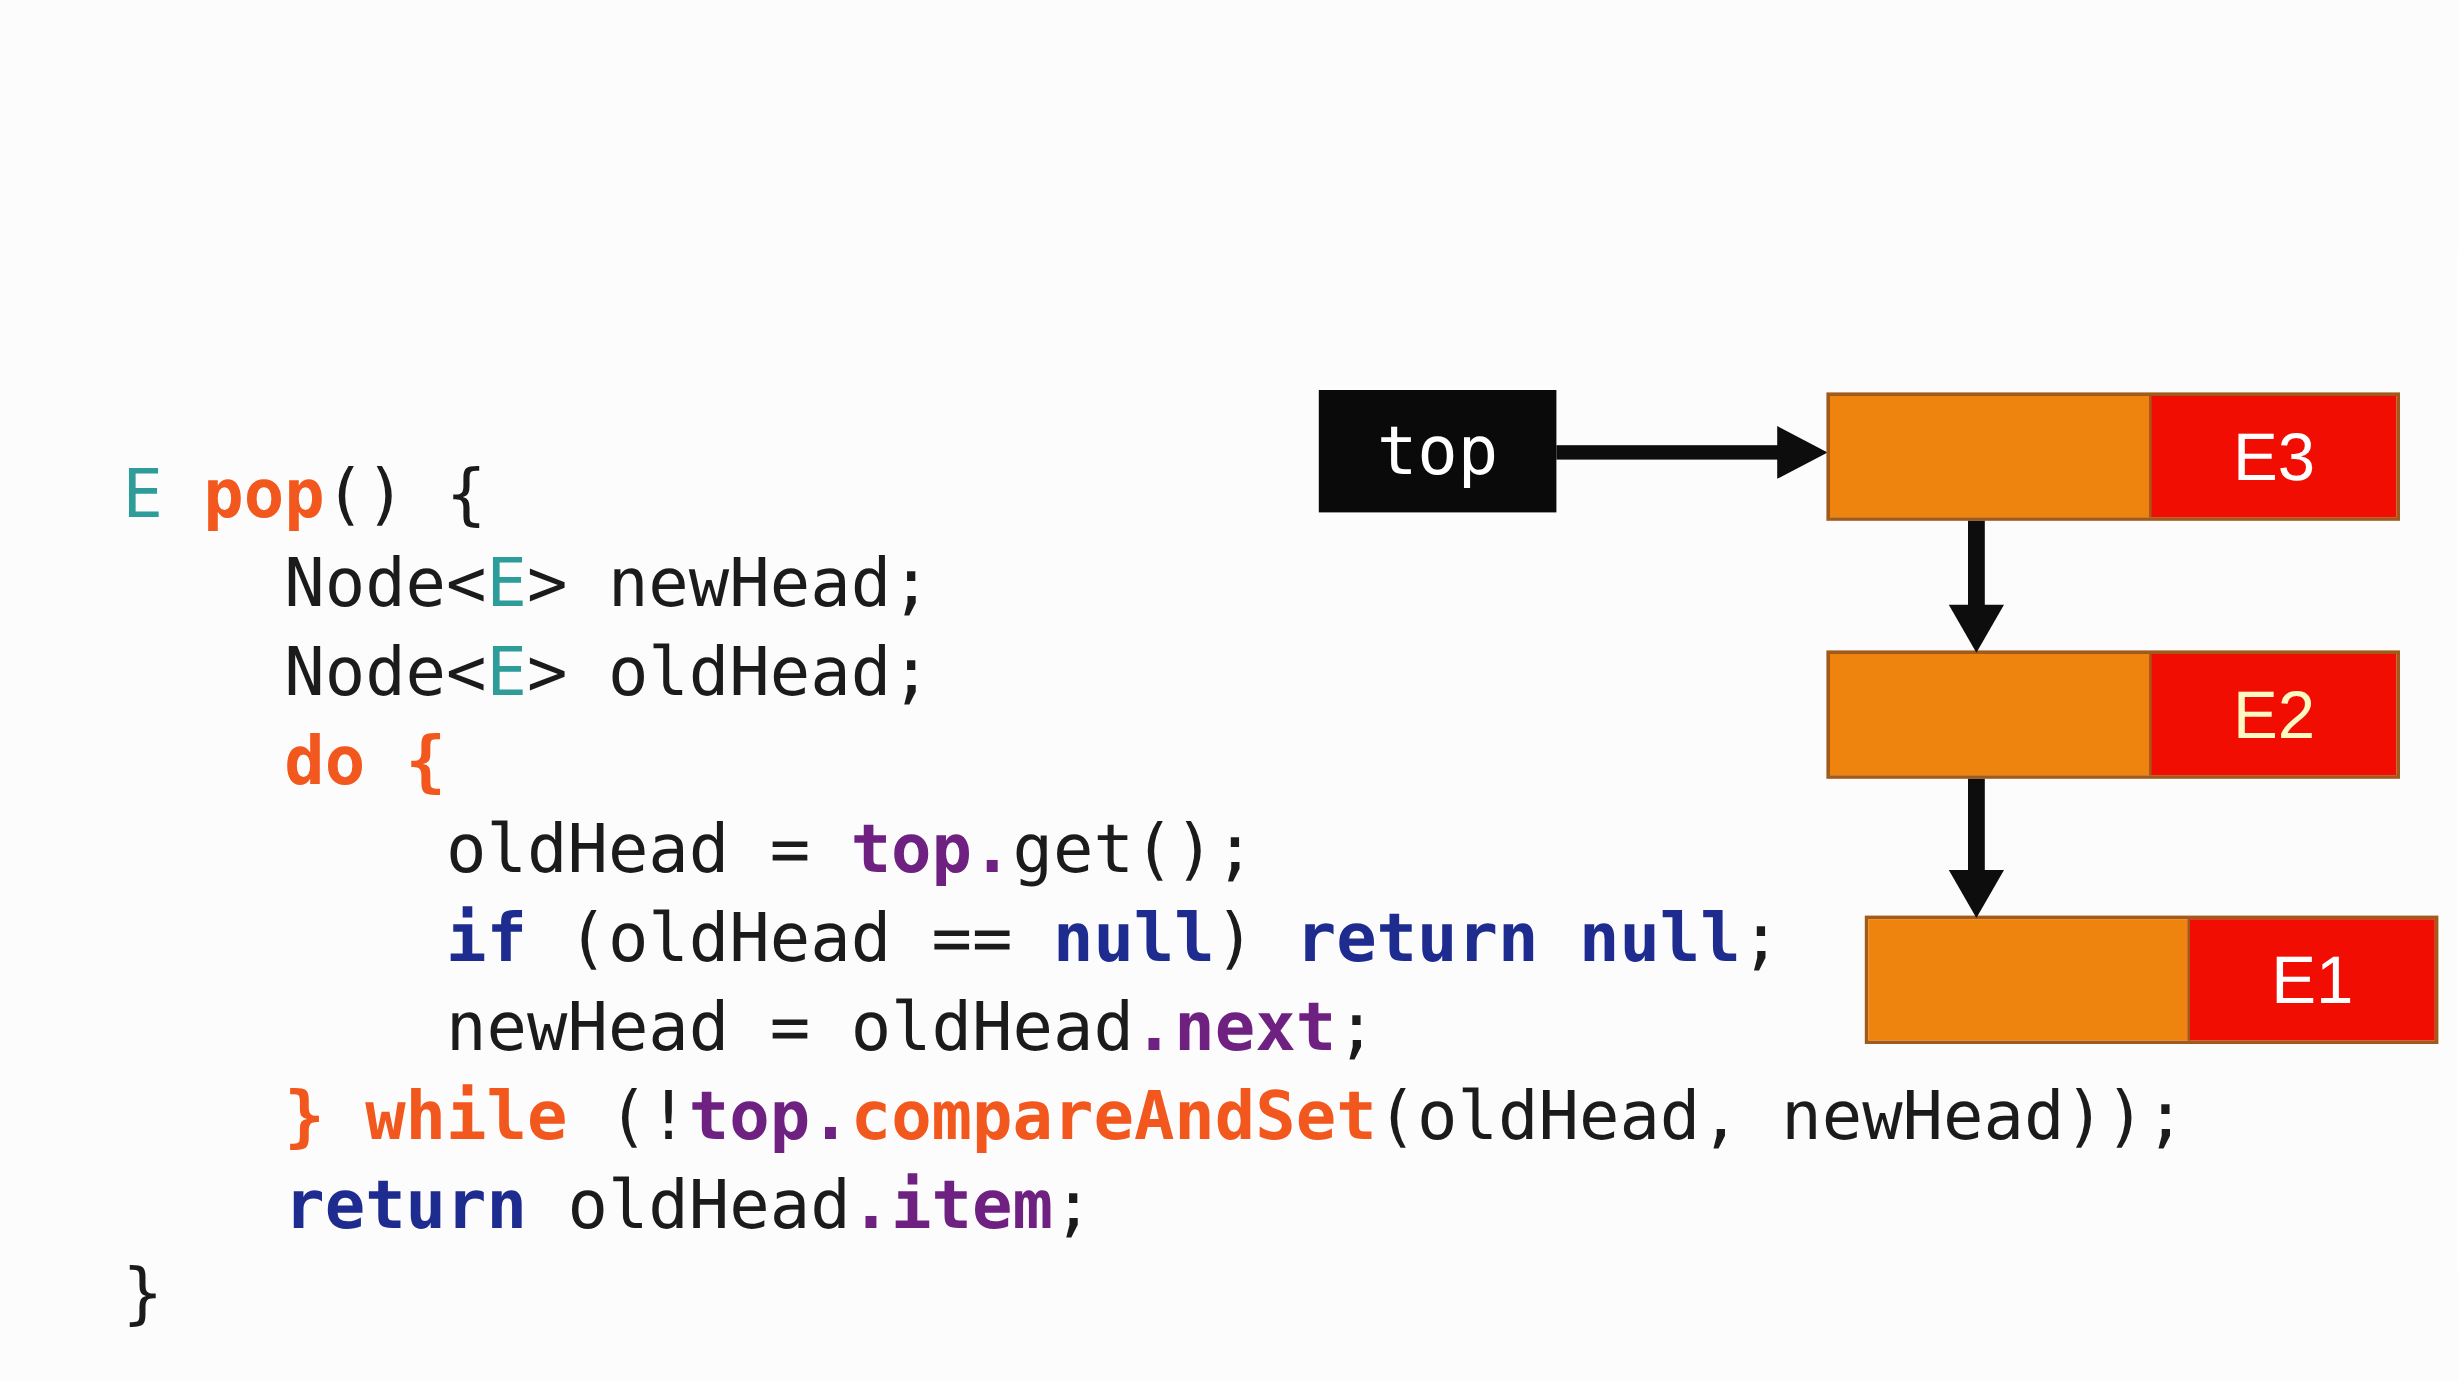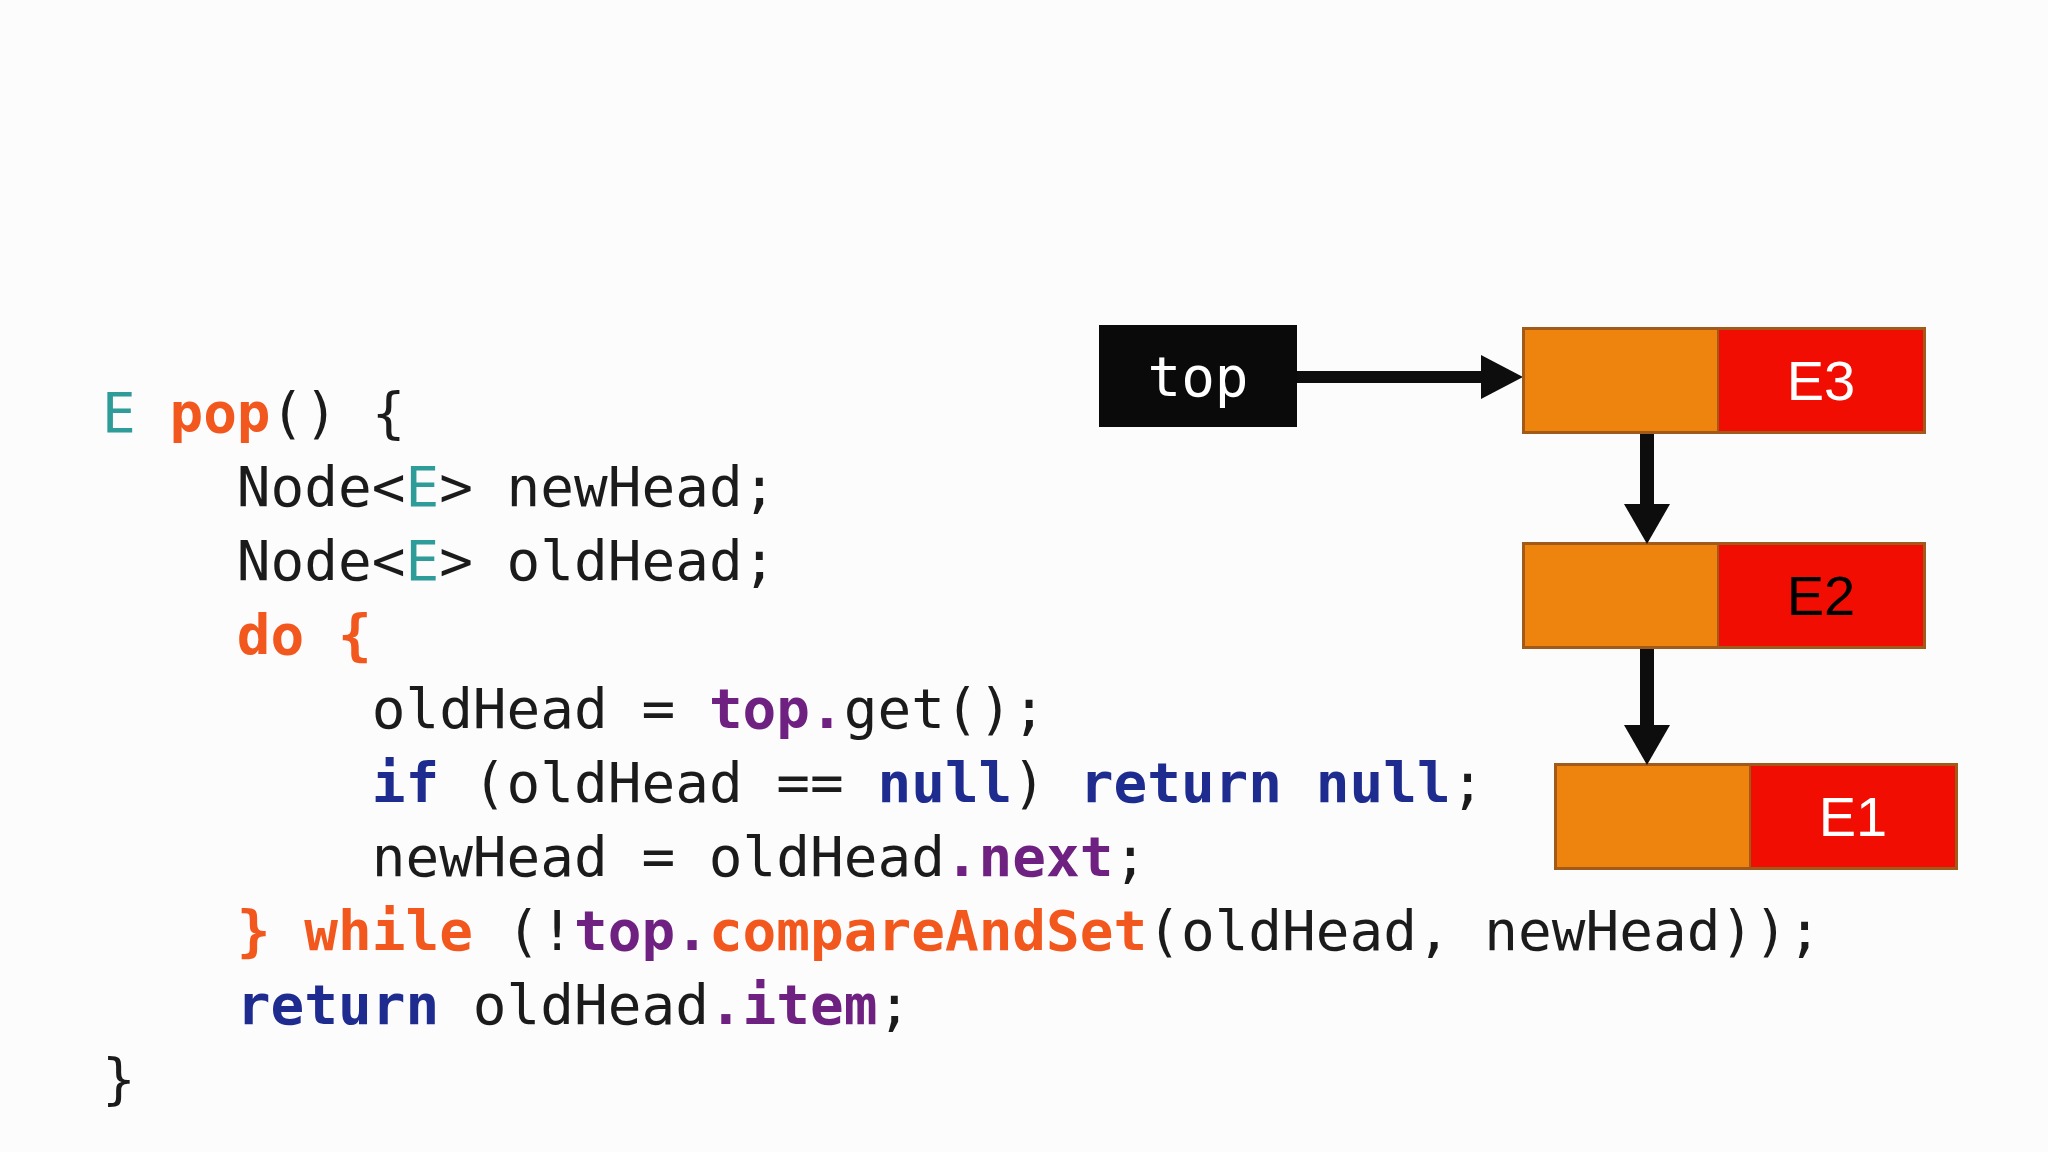--- a/index.html
+++ b/index.html
@@ -33,21 +33,21 @@
     background:var(--arrow,#0d0d0d);
   }
   .h-head{
     position:absolute;left:1481px;top:355px;width:0;height:0;
     border-top:22px solid transparent;
     border-bottom:22px solid transparent;
     border-left:42px solid var(--arrow,#0d0d0d);
   }
 
   .node{
-    position:absolute;left:1522px;width:404px;height:107px;
+    position:absolute;left:1522px;width:478px;height:107px;
     box-sizing:border-box;
     border:3px solid var(--node-border,#a25a1a);
     display:flex;
   }
   .node:nth-child(1){top:327px;}
   .node:nth-child(2){top:542px;}
   .node:nth-child(3){top:763px;margin-left:32px;}
   .node-next{flex:1;background:var(--node-fill,#ee830d);}
   .node-value{
     width:204px;background:var(--value-fill,#f20d02);
@@ -86,21 +86,21 @@
 
   <div>
       <div class="node">
         <div class="node-next"></div>
         <div class="node-value" style="color: rgb(255, 255, 255);">
           <span>E3</span>
         </div>
       </div>
       <div class="node">
         <div class="node-next"></div>
-        <div class="node-value" style="color: #000000;">
+        <div class="node-value" style="color: #fef9c3;">
           <span>E2</span>
         </div>
       </div>
       <div class="node">
         <div class="node-next"></div>
         <div class="node-value" style="color: rgb(255, 255, 255);">
           <span>E1</span>
         </div>
       </div>
     </div>

